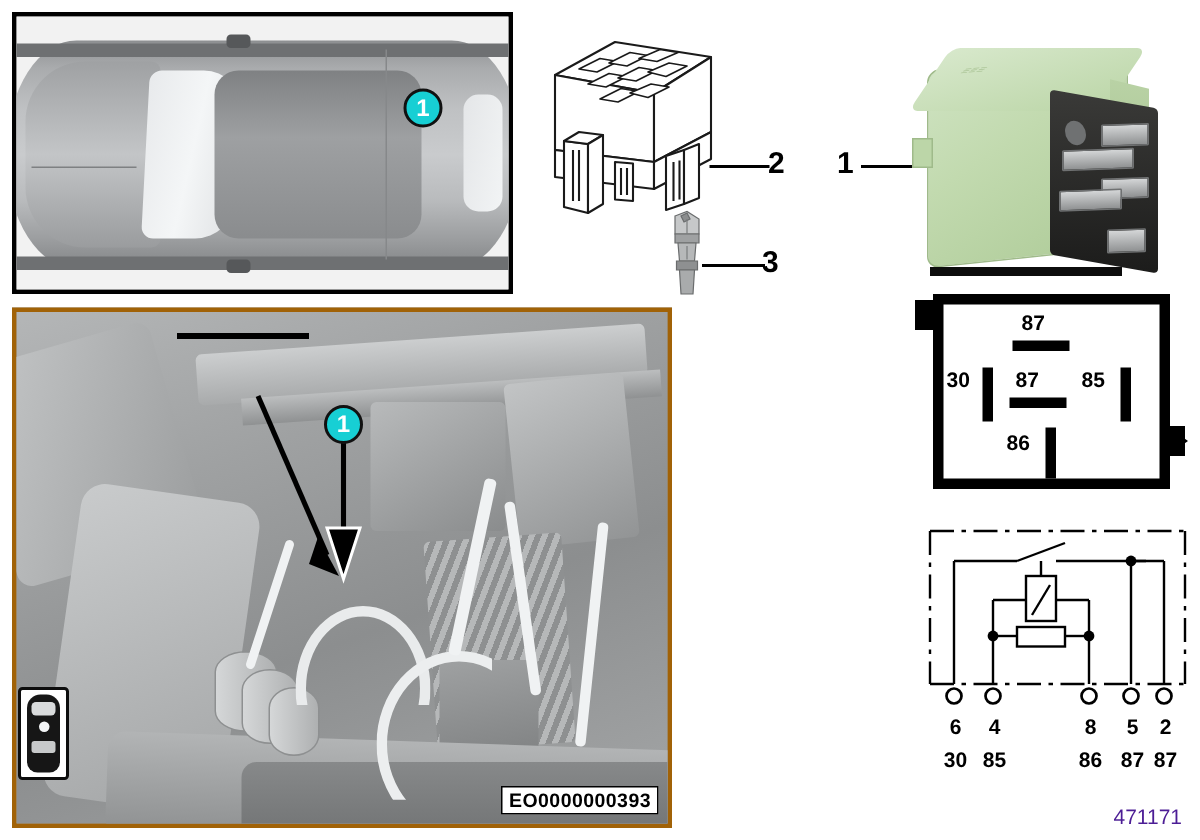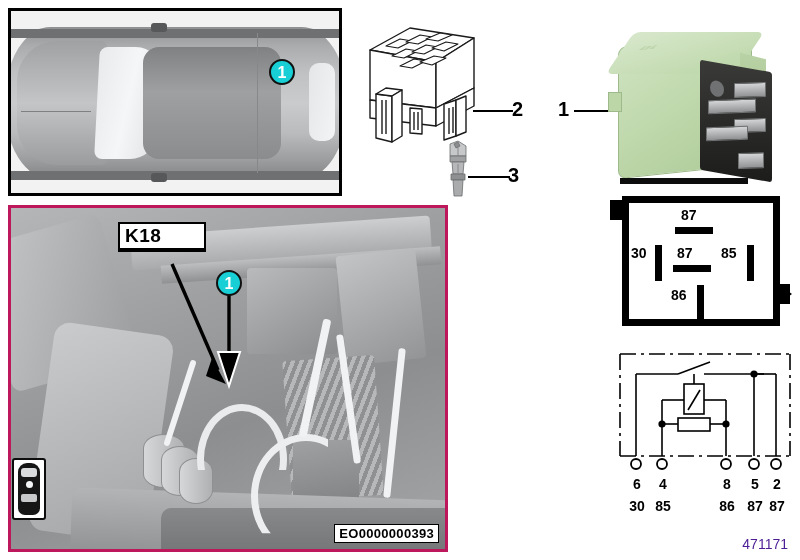--- a/index.html
+++ b/index.html
@@ -126,21 +126,21 @@
     line-height: 23px;
     text-align: center;
     box-sizing: border-box;
     font-family: "Liberation Sans", sans-serif;
   }
 
   
   #engine-panel {
     left: 8px; top: 205px;
     width: 440px; height: 347px;
-    border: 3px solid #be185d;
+    border: 3px solid #a16207;
     box-sizing: border-box;
     overflow: hidden;
     background: #9c9e9f;
   }
   .eb {
     position: absolute;
     background: #a9abac;
   }
   .eb-base {
     left: 0; top: 0; width: 100%; height: 100%;
@@ -638,21 +638,20 @@
     <div class="eb-hose" style="left:240px; top:226px; width:96px; height:110px; border-color:#eceeef; clip-path: inset(0 30% 20% 0);"></div>
     <div class="eb-wire" style="left:300px; top:110px; width:8px; height:120px; transform:rotate(12deg);"></div>
     <div class="eb-wire" style="left:334px; top:126px; width:7px; height:130px; transform:rotate(-8deg);"></div>
     <div class="eb-wire" style="left:380px; top:140px; width:7px; height:150px; transform:rotate(6deg);"></div>
     <div class="eb-wire" style="left:166px; top:150px; width:6px; height:90px; transform:rotate(18deg);"></div>
 
     <div id="photo-id">EO0000000393</div>
   </div>
 
   <div id="label-stack">
-    <div class="label-row top">K18</div>
   </div>
 
   <svg class="pointer-line" style="left:150px; top:262px; width:120px; height:130px;" width="120" height="130" viewBox="0 0 120 130">
     <path d="M22,2 L68,108" stroke="#000" stroke-width="3.4" fill="none"></path>
     <polygon points="62,96 76,122 56,114" fill="#000"></polygon>
   </svg>
 
   <div class="badge" style="left:216px; top:270px; z-index:31;">1</div>
   <svg class="pointer-line" style="left:216px; top:294px; width:34px; height:96px; z-index:30;" width="34" height="96" viewBox="0 0 34 96">
     <path d="M13,0 L13,62" stroke="#000" stroke-width="3.4" fill="none"></path>

